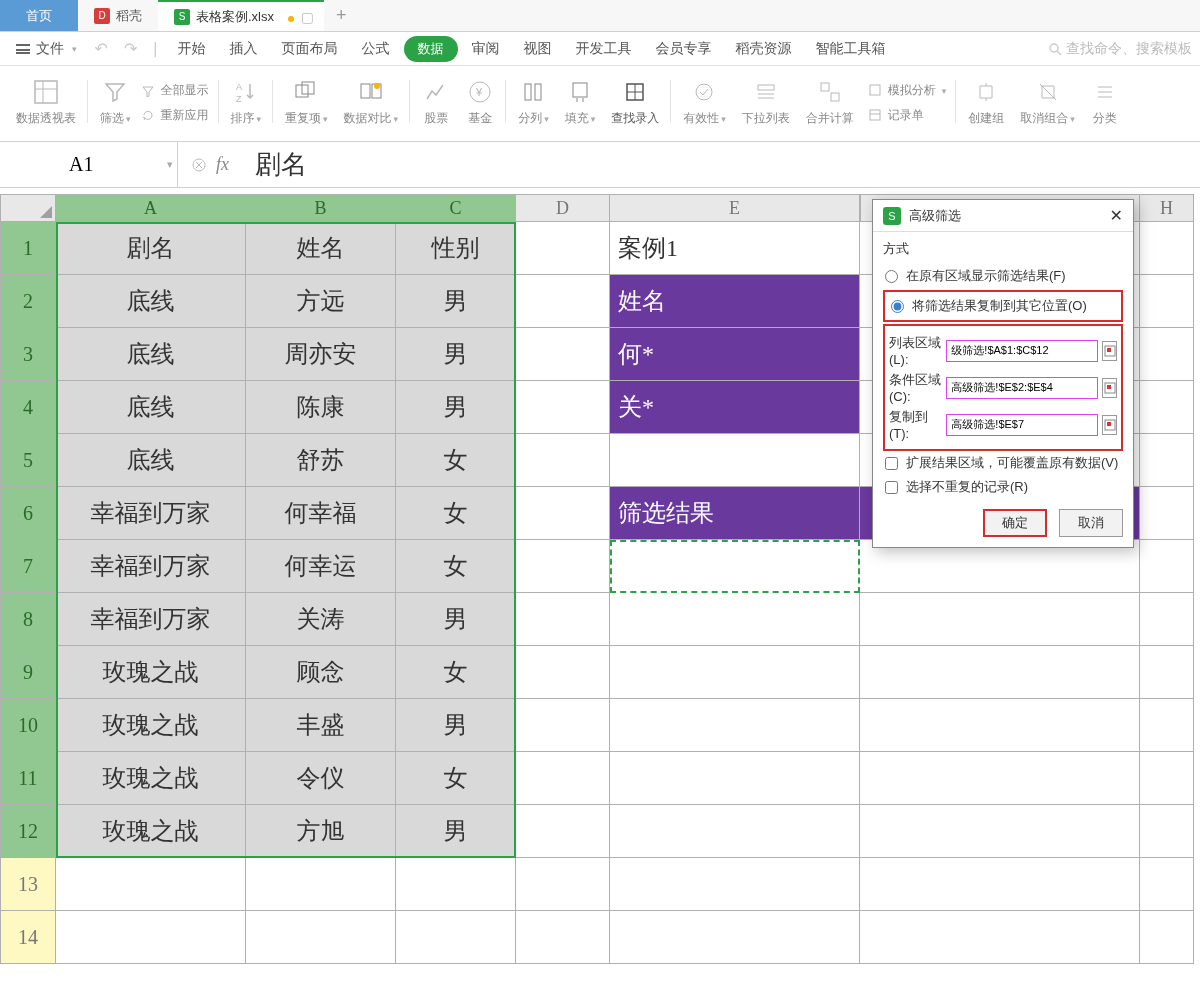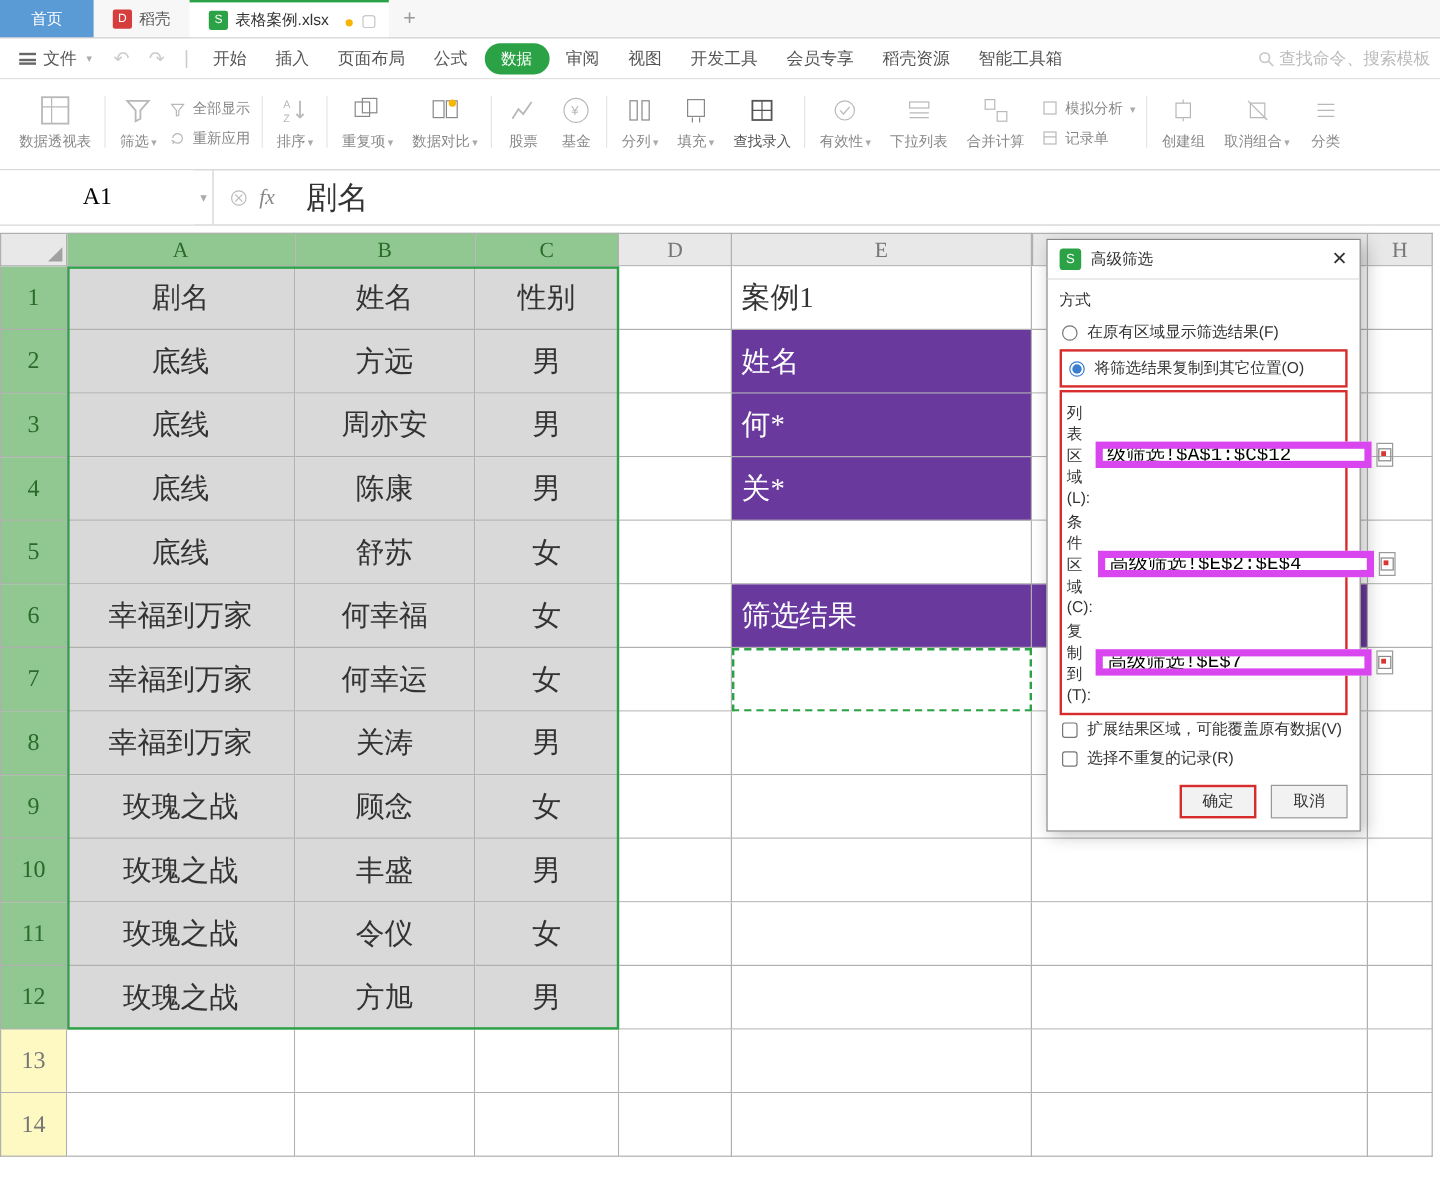--- a/index.html
+++ b/index.html
@@ -76,21 +76,21 @@
 .dlg-title { display:flex; align-items:center; gap:8px; padding:6px 10px; border-bottom:1px solid #ddd; }
 .dlg-title .xls-ico { width:18px; height:18px; background:#2ba245; color:#fff; border-radius:3px; display:flex; align-items:center; justify-content:center; font-size:11px; }
 .dlg-close { margin-left:auto; cursor:pointer; font-size:16px; }
 .dlg-body { padding:8px 10px 10px; }
 .dlg-section-label { font-size:13px; margin-bottom:6px; }
 .dlg-radio { display:flex; align-items:center; gap:8px; padding:3px 2px; }
 .dlg-radio input { accent-color:#3a7ed0; }
 .red-box { border:2px solid #d82c2c; padding:2px 4px; margin:2px 0; }
 .dlg-field { display:flex; align-items:center; gap:4px; margin:4px 0; }
 .dlg-field label { width:76px; }
-.dlg-field input { flex:1; border:6px solid #d946ef; height:22px; padding:0 4px; font-size:16px;font-family:Liberation Mono, monospace; }
+.dlg-field input { flex:1; border:1px solid #d946ef; height:22px; padding:0 4px; font-size:11px; }
 .dlg-field .ref-btn { width:20px; height:20px; border:1px solid #999; display:flex; align-items:center; justify-content:center; cursor:pointer; }
 .dlg-check { display:flex; align-items:center; gap:8px; padding:3px 2px; }
 .dlg-buttons { display:flex; gap:12px; justify-content:flex-end; margin-top:10px; }
 .dlg-btn { width:64px; height:28px; border:1px solid #999; background:#f2f2f2; cursor:pointer; display:flex; align-items:center; justify-content:center; }
 .dlg-btn.ok { border:2px solid #d82c2c; }
 .red-outline-fields { border:2px solid #d82c2c; padding:4px 4px; }
 </style>
 </head>
 <body>
 

